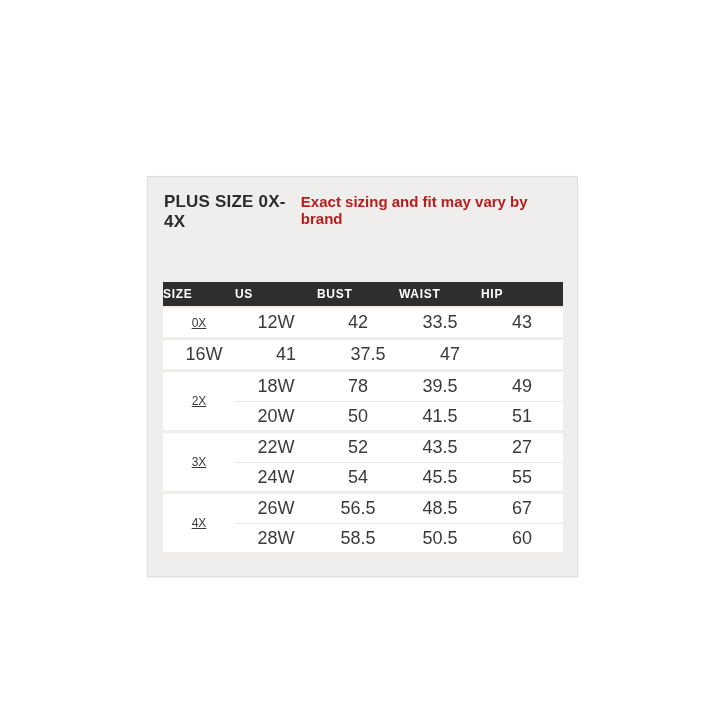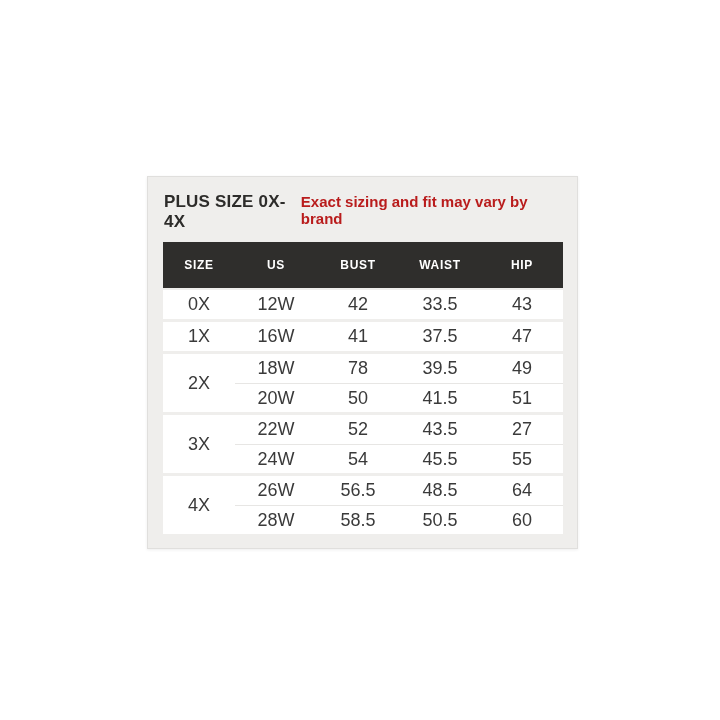--- a/index.html
+++ b/index.html
@@ -20,21 +20,21 @@
     position:relative;
   }
   .size-chart-card{
     position:absolute;
     left:147px;
     top:176px;
     width:431px;
     background:var(--card-bg);
     border:1px solid var(--card-border);
     box-shadow:0 1px 3px rgba(0,0,0,0.07);
-    padding:13px 14px 14px 15px;
+    padding:13px 14px 24px 15px;
   }
   .card-header{
     display:flex;
     justify-content:space-between;
     align-items:baseline;
     padding:2px 1px 10px 1px;
   }
   .card-title{
     font-size:17px;
     font-weight:700;
@@ -44,41 +44,43 @@
   .card-note{
     font-size:15px;
     color:#b91c1c;
     font-weight:bold;
   }
   .table-header{
     display:grid;
     grid-template-columns:18% 20.5% 20.5% 20.5% 20.5%;
     background:var(--header-bg);
     color:var(--header-text);
-    height:46px;
+    height:24px;
     align-items:center;
-    text-align:center;
+    text-align:left;
     font-size:12px;
     font-weight:700;
     letter-spacing:0.7px;
     margin-bottom:2px;
+    margin-top:40px;
   }
   .group{
     display:flex;
     background:var(--row-bg);
     margin-top:3px;
   }
   .group:first-child{margin-top:0;}
   .group-size{
     width:18%;
     display:flex;
     align-items:center;
     justify-content:center;
-    font-size:18px;
+    font-size:12px;
     color:var(--text);
+    text-decoration:underline;
   }
   .group-rows{
     width:82%;
     display:flex;
     flex-direction:column;
   }
   .data-row{
     display:grid;
     grid-template-columns:repeat(4,1fr);
     height:29px;
@@ -114,21 +116,20 @@
     <div class="group-rows">
           <div class="data-row">
     <div>12W</div>
     <div>42</div>
     <div>33.5</div>
     <div>43</div>
   </div>
         </div>
   </div>
       <div class="group">
-    <div class="group-size">1X</div>
     <div class="group-rows">
           <div class="data-row">
     <div>16W</div>
     <div>41</div>
     <div>37.5</div>
     <div>47</div>
   </div>
         </div>
   </div>
       <div class="group">
@@ -165,21 +166,21 @@
   </div>
         </div>
   </div>
       <div class="group">
     <div class="group-size">4X</div>
     <div class="group-rows">
           <div class="data-row">
     <div>26W</div>
     <div>56.5</div>
     <div>48.5</div>
-    <div>64</div>
+    <div>67</div>
   </div>
           <div class="data-row">
     <div>28W</div>
     <div>58.5</div>
     <div>50.5</div>
     <div>60</div>
   </div>
         </div>
   </div>
     </div>

